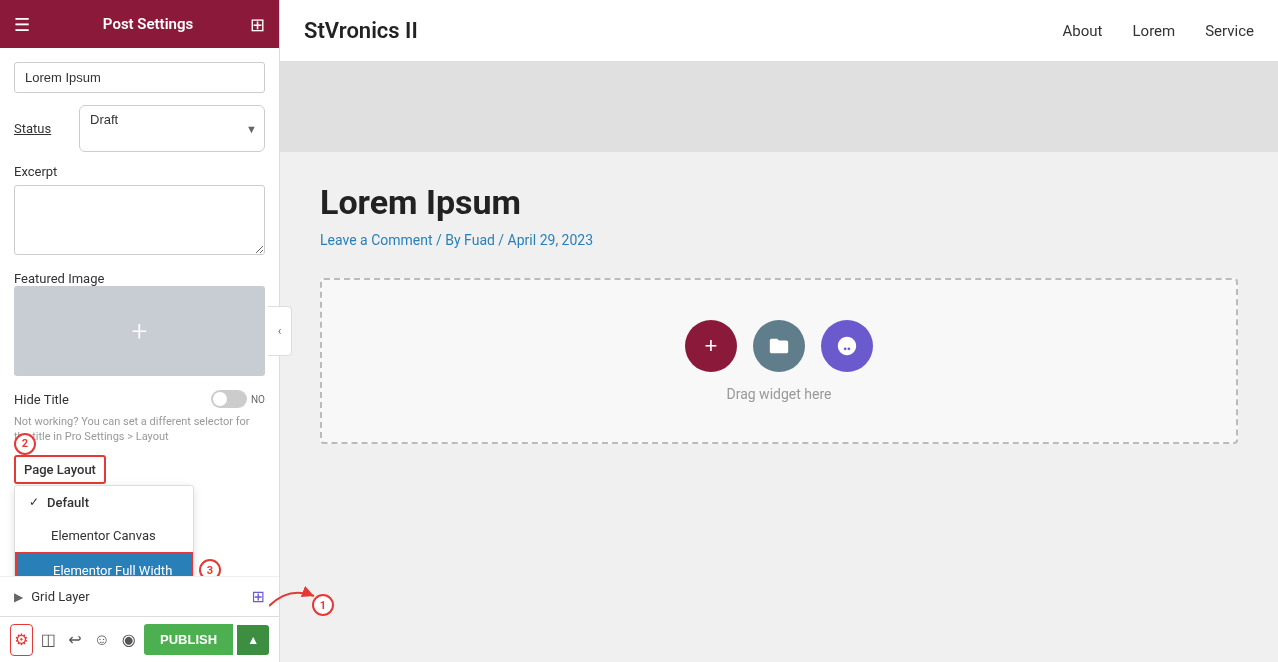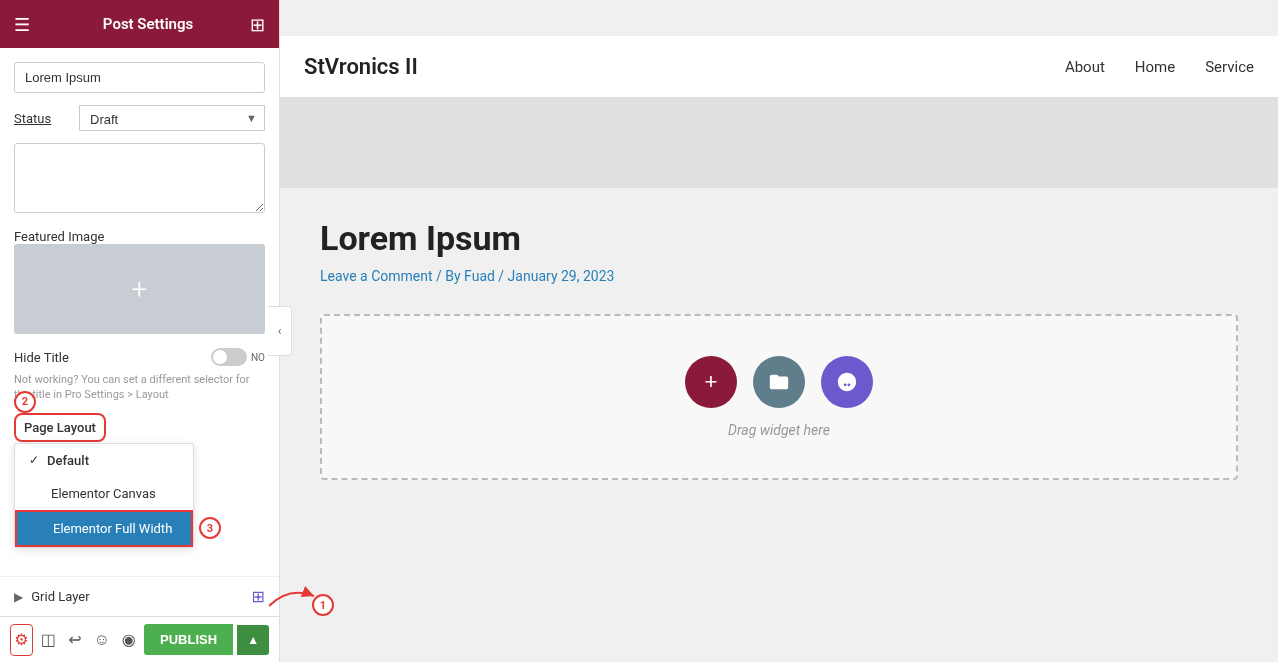--- a/index.html
+++ b/index.html
@@ -60,22 +60,22 @@
       min-width: 55px;
       text-decoration: underline;
     }
     .select-wrapper {
       position: relative;
       flex: 1;
     }
     .form-select {
       width: 100%;
       border: 1px solid #ccc;
-      border-radius: 0;
-      padding: 6px 28px 3px 10px;
+      border-radius: 6px;
+      padding: 6px 28px 24px 10px;
       font-size: 13px;
       color: #333;
       appearance: none;
       background: #fff;
     }
     .select-arrow {
       position: absolute;
       right: 8px;
       top: 50%;
       transform: translateY(-50%);
@@ -159,21 +159,21 @@
     .hint-text {
       font-size: 11px;
       color: #999;
       line-height: 1.4;
       margin-bottom: 10px;
     }
 
     
     .page-layout-section {
       border: 2px solid #e53935;
-      border-radius: 8px;
+      border-radius: 3px;
       padding: 5px 8px;
       margin-bottom: 8px;
       display: inline-block;
       font-size: 13px;
       color: #333;
       font-weight: 500;
       cursor: pointer;
       position: relative;
     }
     .badge-2 {
@@ -256,21 +256,20 @@
       cursor: pointer;
     }
 
     
     .main-area {
       flex: 1;
       display: flex;
       flex-direction: column;
       background: #f0f0f0;
       overflow: hidden;
-      margin-top: 36px;
     }
 
     
     .top-nav {
       background: #fff;
       border-bottom: 1px solid #ddd;
       display: flex;
       align-items: center;
       padding: 0 24px;
       height: 62px;
@@ -344,21 +343,20 @@
       justify-content: center;
       font-size: 22px;
       color: #fff;
     }
     .widget-icon-btn.red { background: #8b1a3a; }
     .widget-icon-btn.gray { background: #607d8b; }
     .widget-icon-btn.purple { background: #6a5acd; }
     .drag-hint {
       font-size: 14px;
       color: #999;
-      font-style: italic;
     }
 
     
     .collapse-btn {
       position: absolute;
       right: -13px;
       top: 50%;
       transform: translateY(-50%);
       width: 24px;
       height: 50px;
@@ -456,20 +454,21 @@
       <div class="select-wrapper">
         <select class="form-select">
           <option>Draft</option>
           <option>Published</option>
           <option>Pending Review</option>
         </select>
         <span class="select-arrow">▼</span>
       </div>
     </div>
 
+    <div class="section-label">Excerpt</div>
     <textarea class="form-textarea" style=""></textarea>
 
     <div class="featured-image-label">Featured Image</div>
     <div class="featured-image-box">
       <span class="featured-image-plus">+</span>
     </div>
 
     <div class="hide-title-row">
       <span class="hide-title-label">Hide Title</span>
       <div class="toggle-wrapper">
@@ -542,30 +541,30 @@
   </div>
 
   <div class="collapse-btn">‹</div>
 </div>
 
 <div class="main-area">
   <div class="top-nav">
     <span class="site-title">StVronics II</span>
     <nav class="nav-links">
       <a class="nav-link" href="#">About</a>
-      <a class="nav-link" href="#">Home</a>
+      <a class="nav-link" href="#">Lorem</a>
       <a class="nav-link" href="#">Service</a>
     </nav>
   </div>
 
   <div class="banner-area"></div>
 
   <div class="content-area">
     <h1 class="post-title">Lorem Ipsum</h1>
-    <div class="post-meta">Leave a Comment / By Fuad / January 29, 2023</div>
+    <div class="post-meta">Leave a Comment / By Fuad / April 29, 2023</div>
 
     <div class="widget-area">
       <div class="widget-icons-row">
         <button class="widget-icon-btn red">+</button>
         <button class="widget-icon-btn gray">
           <svg width="22" height="22" viewBox="0 0 24 24" fill="white">
             <path d="M10 4H4c-1.1 0-2 .9-2 2v12c0 1.1.9 2 2 2h16c1.1 0 2-.9 2-2V8c0-1.1-.9-2-2-2h-8l-2-2z"></path>
           </svg>
         </button>
         <button class="widget-icon-btn purple">

